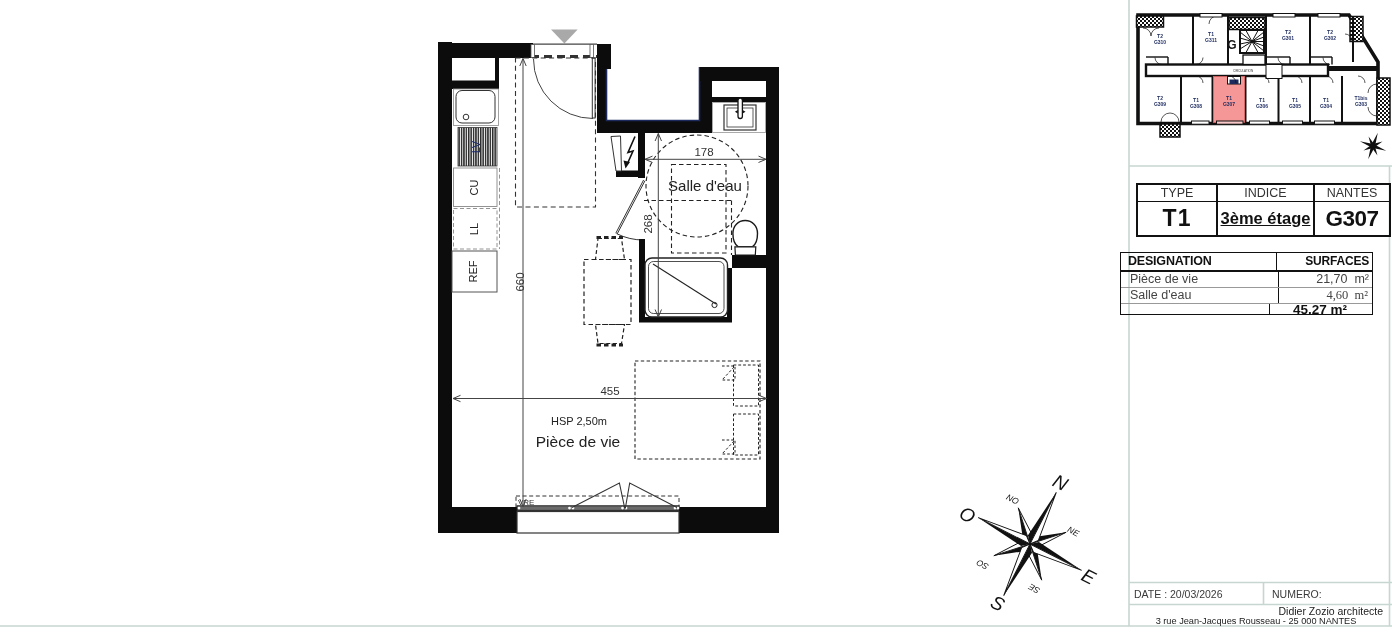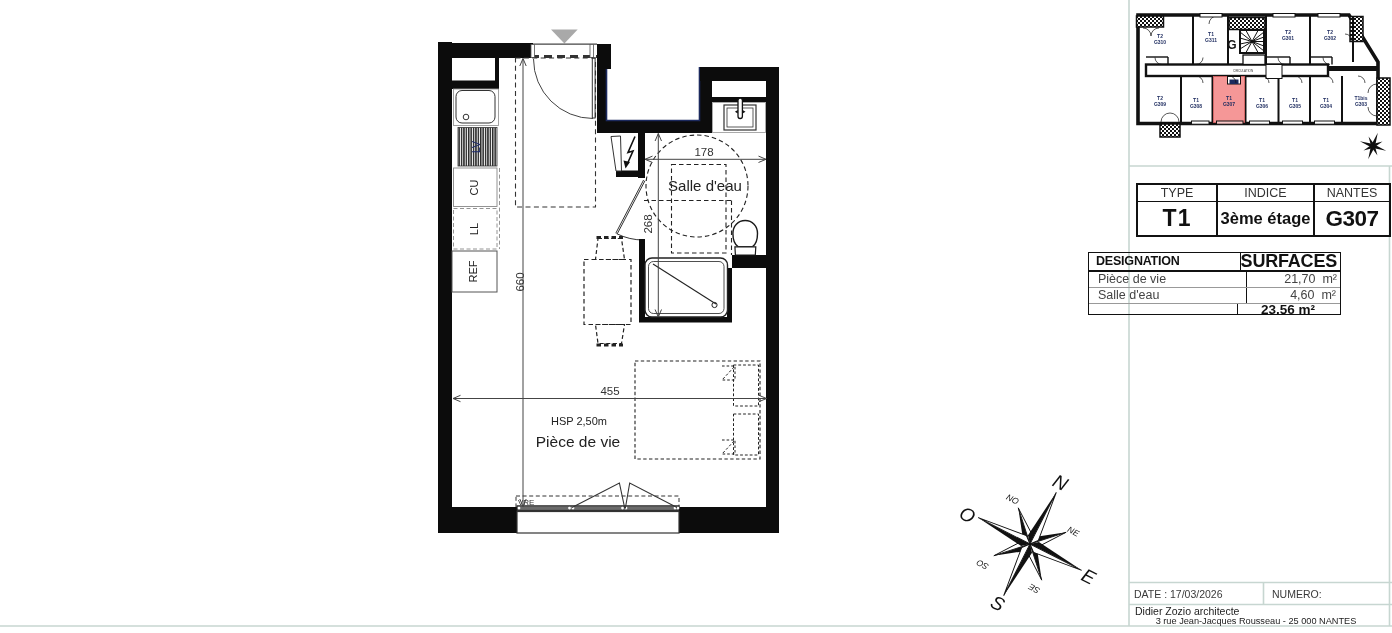--- a/index.html
+++ b/index.html
@@ -411,50 +411,50 @@
       <div style="width:78px;border-right:2px solid #111;display:flex;align-items:center;justify-content:center;font-size:12.5px;color:#333;">TYPE</div>
 
       <div style="width:95px;border-right:2px solid #111;display:flex;align-items:center;justify-content:center;font-size:12.5px;color:#333;">INDICE</div>
 
       <div style="flex:1;display:flex;align-items:center;justify-content:center;font-size:12.5px;color:#333;">NANTES</div>
     </div>
     <div style="display:flex;flex:1;">
 
       <div style="width:78px;border-right:2px solid #111;display:flex;align-items:center;justify-content:center;font-size:23px;font-weight:bold;color:#111;letter-spacing:1px;">T1</div>
 
-      <div style="width:95px;border-right:2px solid #111;display:flex;align-items:center;justify-content:center;font-size:16.5px;font-weight:bold;color:#111;white-space:nowrap;">3ème étage</div>
+      <div style="width:95px;border-right:2px solid #111;display:flex;align-items:center;justify-content:center;font-size:16.5px;font-weight:bold;color:#111;white-space:nowrap;text-decoration:underline;">3ème étage</div>
 
       <div style="flex:1;display:flex;align-items:center;justify-content:center;font-size:22.5px;font-weight:bold;color:#111;letter-spacing:-0.5px;">G307</div>
     </div>
   </div>
 
-  <div class="abs" style="left:1088px;top:251.5px;width:251px;height:61px;border:1.5px solid #111;overflow:hidden;">
+  <div class="abs" style="left:1120px;top:251.5px;width:251px;height:61px;border:1.5px solid #111;overflow:hidden;">
     <div style="display:flex;height:17px;border-bottom:2px solid #111;">
 
       <div style="width:148px;border-right:1.5px solid #111;display:flex;align-items:center;font-size:12.5px;font-weight:bold;color:#111;padding-left:7px;letter-spacing:-0.2px;">DESIGNATION</div>
 
-      <div style="flex:1;display:flex;align-items:center;justify-content:flex-end;font-size:18px;font-weight:bold;color:#111;padding-right:3px;letter-spacing:-0.2px;">SURFACES</div>
+      <div style="flex:1;display:flex;align-items:center;justify-content:flex-end;font-size:12px;font-weight:bold;color:#111;padding-right:3px;letter-spacing:-0.2px;">SURFACES</div>
     </div>
     <div style="display:flex;height:15px;border-bottom:1px solid #999;">
 
       <div style="width:148px;border-right:1.5px solid #111;display:flex;align-items:center;font-size:12.5px;color:#444;padding-left:9px;">Pièce de vie</div>
       <div style="flex:1;display:flex;align-items:center;justify-content:flex-end;font-size:12.5px;color:#444;padding-right:3px;">21,70&nbsp;&nbsp;m²</div>
     </div>
     <div style="display:flex;height:15px;border-bottom:1px solid #999;">
 
       <div style="width:148px;border-right:1.5px solid #111;display:flex;align-items:center;font-size:12.5px;color:#444;padding-left:9px;">Salle d'eau</div>
-      <div style="flex:1;display:flex;align-items:center;justify-content:flex-end;font-size:12.5px;color:#444;padding-right:4px;">4,60&nbsp;&nbsp;m²</div>
+      <div style="flex:1;display:flex;align-items:center;justify-content:flex-end;font-size:12.5px;color:#444;padding-right:4px;font-family:Liberation Serif, serif;">4,60&nbsp;&nbsp;m²</div>
     </div>
     <div style="display:flex;height:12px;">
 
       <div style="width:148px;border-right:1.5px solid #111;"></div>
-      <div style="flex:1;display:flex;align-items:center;justify-content:flex-end;font-size:13.5px;font-weight:bold;color:#111;padding-right:25px;line-height:12px;">23,56 m²</div>
+      <div style="flex:1;display:flex;align-items:center;justify-content:flex-end;font-size:13.5px;font-weight:bold;color:#111;padding-right:25px;line-height:12px;">45,27 m²</div>
     </div>
   </div>
 
-  <div class="abs" style="left:1134px;top:583px;width:130px;height:21px;display:flex;align-items:center;font-size:10.5px;color:#3a3a3a;">DATE : 17/03/2026</div>
+  <div class="abs" style="left:1134px;top:583px;width:130px;height:21px;display:flex;align-items:center;font-size:10.5px;color:#3a3a3a;">DATE : 20/03/2026</div>
 
   <div class="abs" style="left:1272px;top:583px;width:120px;height:21px;display:flex;align-items:center;font-size:10.5px;color:#3a3a3a;">NUMERO:</div>
 
-  <div class="abs" style="left:1129px;top:605px;width:254px;text-align:left;font-size:10.5px;color:#222;margin-left:6px;">Didier Zozio architecte</div>
+  <div class="abs" style="left:1129px;top:605px;width:254px;text-align:right;font-size:10.5px;color:#222;">Didier Zozio architecte</div>
 
   <div class="abs" style="left:1129px;top:616px;width:254px;text-align:center;font-size:9.2px;color:#222;">3 rue Jean-Jacques Rousseau - 25 000 NANTES</div>
 </div>
 
 </body></html>

